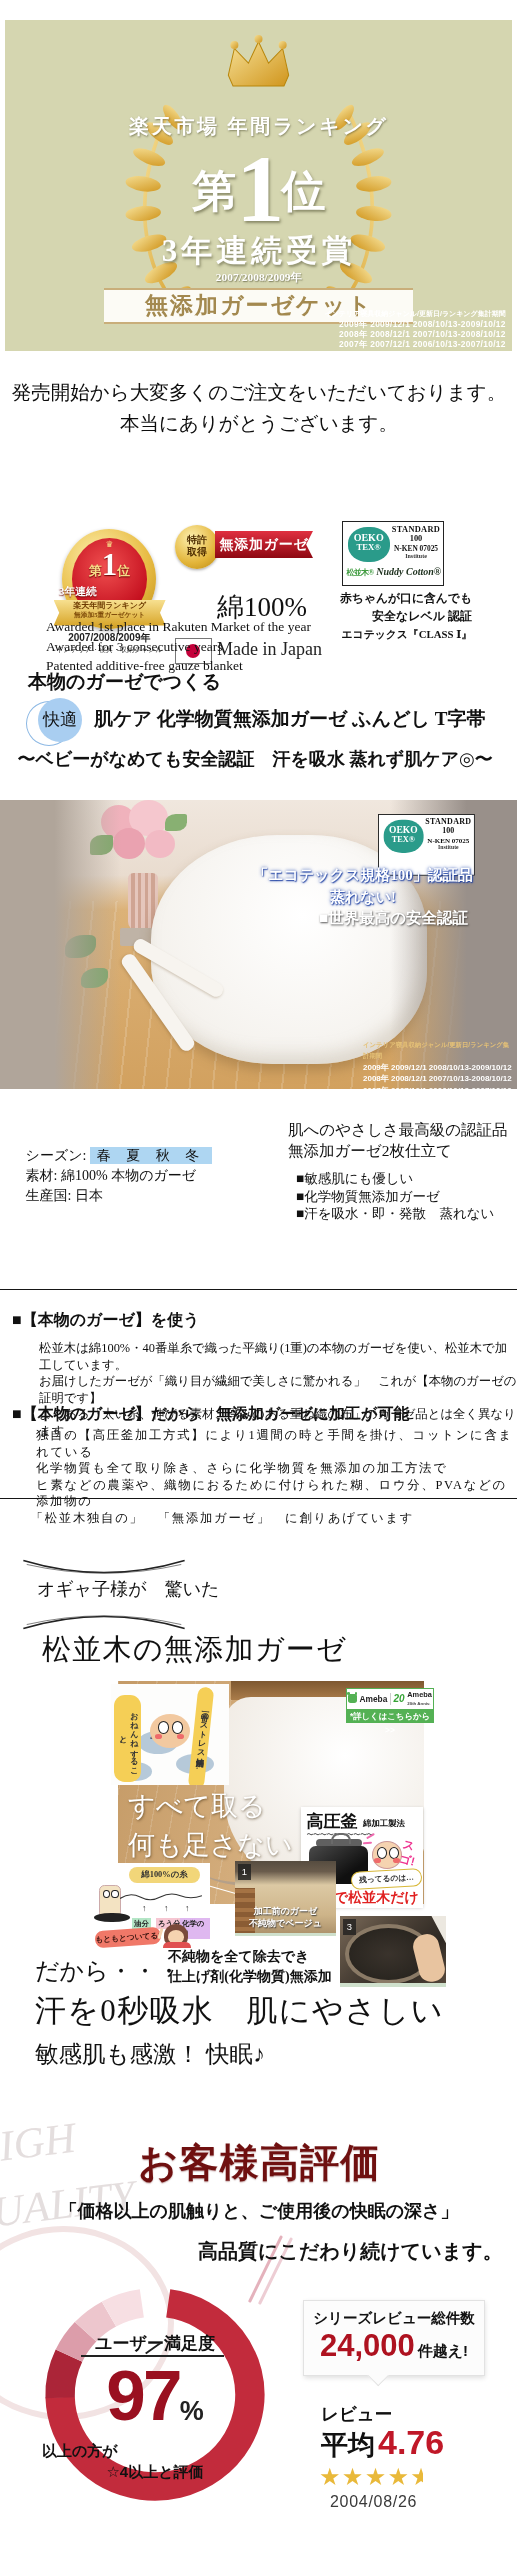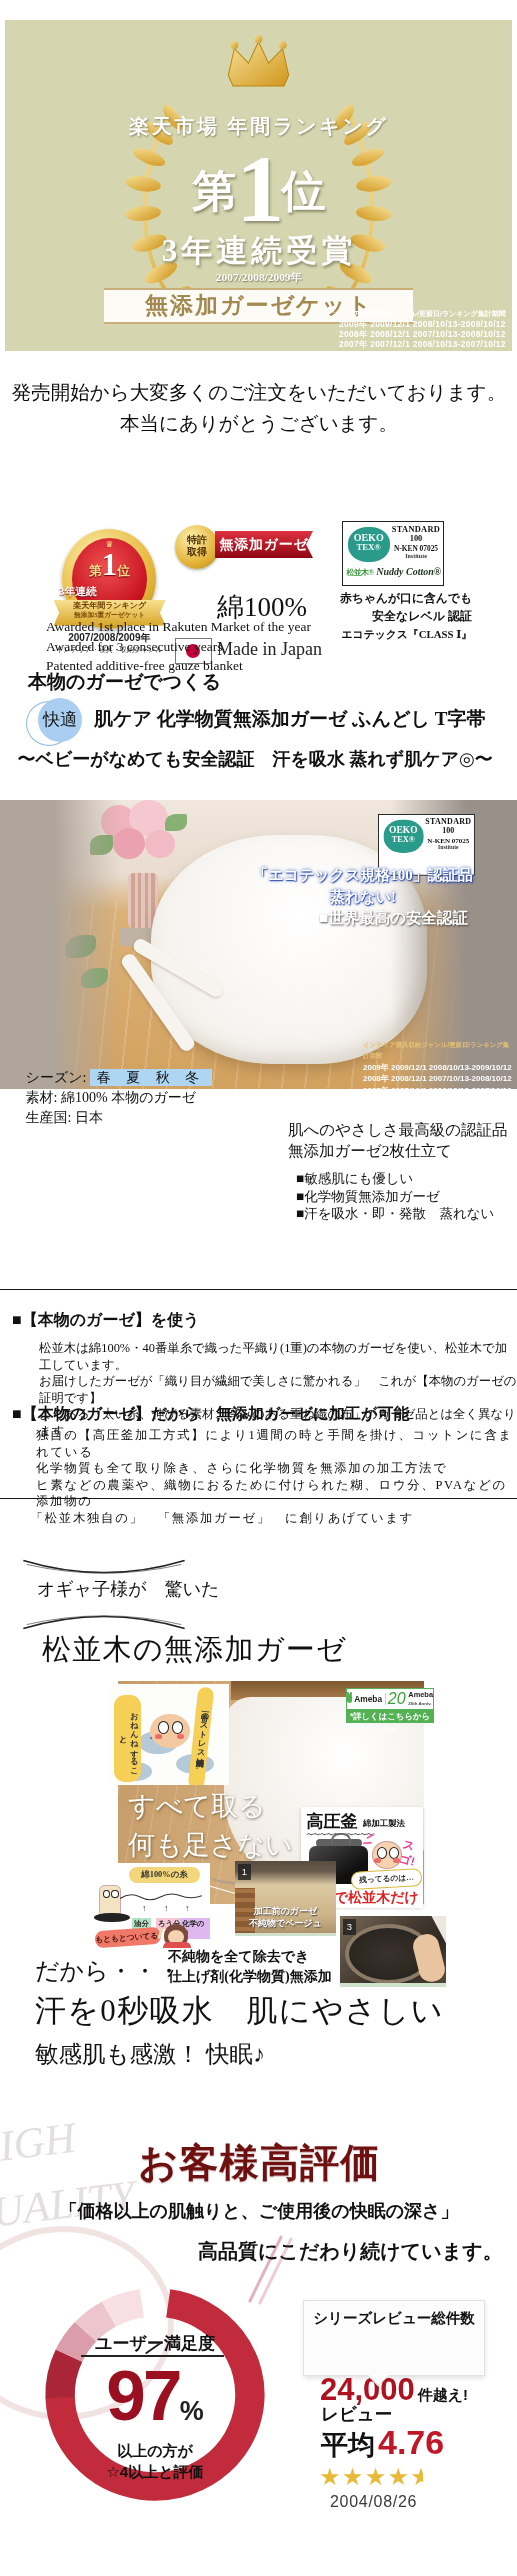--- a/index.html
+++ b/index.html
@@ -111,21 +111,21 @@
         line-height:21.5px;text-shadow:0 0 3.4px #2a4fae,0.7px 1.3px 1.3px #1a3a9e;}
   .world{position:absolute;left:276px;top:108px;width:235px;text-align:center;color:#fff;font-weight:bold;font-size:15.5px;
          text-shadow:0.7px 1.3px 2px rgba(40,40,40,.8);}
   .pbrand{position:absolute;left:15px;top:237px;color:#fff;font-size:20px;line-height:27px;
           text-shadow:0.7px 1.3px 2px rgba(80,70,60,.6);}
   .pnotes{position:absolute;left:363px;top:239px;width:151px;color:#fff;font-weight:bold;line-height:11.4px;text-align:left;}
   .pnotes .h{font-size:6.4px;color:#e5c177;}
   .pnotes .l{font-size:8px;}
   .oeko2{position:absolute;left:378px;top:13.5px;transform:scale(.95);transform-origin:top left;}
   
-  .spec-l{left:25.6px;top:1068px;font-size:14px;line-height:20px;}
+  .spec-l{left:25.6px;top:1146px;font-size:14px;line-height:20px;}
   .hl{background:#aed6f2;padding:1.3px 6.7px;letter-spacing:6px;}
   .spec-r1{left:288px;top:1119px;font-size:15.5px;line-height:21px;}
   .spec-b{left:296px;top:1170px;font-size:13.5px;line-height:17.5px;}
   .hr{left:0;width:518px;height:1.3px;background:#161616;}
   .sec-h{left:12px;font-size:16px;font-weight:bold;}
   .sec-p{left:39px;font-size:12.4px;line-height:16.5px;color:#0d0d0d;}
   .sp2{letter-spacing:1.7px;left:36px;}
   
   .curve{left:20px;width:168px;height:27px;}
   .intro{left:37px;top:1577px;font-size:18px;}
@@ -150,21 +150,21 @@
   .eye{position:absolute;width:9.4px;height:10.8px;border-radius:50%;background:#fff;border:1.3px solid #222;}
   .blush{position:absolute;width:6.7px;height:4.7px;border-radius:50%;background:#ef6a6a;}
   .ameba{position:absolute;left:346px;top:8.7px;width:88px;}
   .ameba .top{display:flex;align-items:center;justify-content:center;gap:2.7px;height:20px;background:#fff;
               border:1.3px solid #54b154;border-bottom:none;}
   .bear{width:8.7px;height:8.7px;background:#54b154;border-radius:2px 2px 2.7px 2.7px;position:relative;}
   .bear:before{content:"";position:absolute;left:-0.7px;top:-2px;width:2.7px;height:2.7px;background:#54b154;border-radius:50%;}
   .bear:after{content:"";position:absolute;right:-0.7px;top:-2px;width:2.7px;height:2.7px;background:#54b154;border-radius:50%;}
   .ameba .nm{font-size:8.4px;font-weight:bold;color:#222;}
   .ameba .div{width:0.7px;height:12px;background:#ccc;}
-  .ameba .n20{font-size:16px;font-weight:normal;font-style:italic;color:#36a336;}
+  .ameba .n20{font-size:10px;font-weight:bold;font-style:italic;color:#36a336;}
   .ameba .col{line-height:6px;}
   .ameba .nm2{font-size:7.4px;font-weight:bold;color:#222;}
   .ameba .an{font-size:4.4px;color:#444;font-weight:bold;}
   .ameba .bar{height:14px;background:#54b154;color:#fff;font-size:8.4px;font-weight:bold;text-align:center;line-height:14px;}
   .takeall{position:absolute;left:128px;top:108px;color:#fff;font-size:27px;line-height:39px;
            text-shadow:0.7px 1.3px 2.7px rgba(70,50,20,.65);}
   .panelB{position:absolute;left:301px;top:128px;width:122px;height:101px;background:#fff;box-shadow:0 1.3px 3.4px rgba(0,0,0,.2);}
   .panelB .tt{position:absolute;left:5.4px;top:2.7px;font-size:17px;font-weight:bold;}
   .panelB .ts{position:absolute;left:62px;top:10.8px;font-size:8.4px;font-weight:bold;}
   .panelB .wav{position:absolute;left:5.4px;top:23px;font-size:7.4px;letter-spacing:-0.7px;color:#333;}
@@ -220,26 +220,26 @@
             text-shadow:0 1.3px 1.3px rgba(90,10,10,.35);letter-spacing:1.3px;}
   .quote{left:0;top:2199px;width:518px;text-align:center;font-size:18px;font-weight:bold;}
   .qsub{left:198px;top:2238px;font-size:20px;font-weight:bold;}
   .donut{left:42px;top:2285px;width:226px;height:219px;}
   .d-label{position:absolute;left:0;top:47px;width:100%;text-align:center;font-size:17px;font-weight:bold;color:#111;}
   .d-line{position:absolute;left:39px;top:70px;width:143px;border-bottom:2px solid #222;}
   .d-tick{position:absolute;left:102px;top:62px;width:19px;height:2px;background:#222;transform:rotate(-35deg);}
   .d-val{position:absolute;left:0;top:70px;width:100%;text-align:center;}
   .d-val .v{font-size:71px;font-weight:bold;color:#9a1020;letter-spacing:-2.7px;font-family:"Liberation Sans",sans-serif;}
   .d-val .u{font-size:27px;font-weight:bold;color:#222;font-family:"Liberation Sans",sans-serif;}
-  .d-d1{position:absolute;left:0;top:157px;width:100%;text-align:center;font-size:15px;font-weight:bold;}
+  .d-d1{position:absolute;left:0;top:157px;width:100%;text-align:left;font-size:15px;font-weight:bold;}
   .d-d2{position:absolute;left:0;top:178px;width:100%;text-align:center;font-size:15px;font-weight:bold;}
   .tbox{left:303px;top:2300px;width:180px;height:74px;background:#fcfcfc;border:0.7px solid #e2e2e2;
         box-shadow:1.3px 2px 4.7px rgba(0,0,0,.13);}
   .tbox .lb{position:absolute;left:0;top:8px;width:100%;text-align:center;font-size:14.5px;font-weight:bold;}
-  .tbox .row{position:absolute;left:0;top:27px;width:100%;text-align:center;margin-top:44px;}
+  .tbox .row{position:absolute;left:0;top:27px;width:100%;text-align:center;}
   .tbox .v{font-size:31px;font-weight:bold;color:#ae1220;font-family:"Liberation Sans",sans-serif;}
   .tbox .sfx{font-size:15px;font-weight:bold;}
   .tbox .tail{position:absolute;left:67px;bottom:-7.4px;width:13.5px;height:13.5px;background:#fcfcfc;transform:rotate(45deg);
               border-right:0.7px solid #e2e2e2;border-bottom:0.7px solid #e2e2e2;}
   .rvlbl{left:321px;top:2402px;font-size:17.5px;font-weight:bold;}
   .avg{left:321px;top:2423px;}
   .avg .a1{font-size:27px;font-weight:bold;}
   .avg .a2{font-size:34px;font-weight:bold;color:#c01828;font-family:"Liberation Sans",sans-serif;}
   .stars{left:319px;top:2463px;font-size:24px;color:#e9b93a;letter-spacing:1.3px;white-space:nowrap;}
   .half{display:inline-block;width:.55em;overflow:hidden;vertical-align:bottom;}

